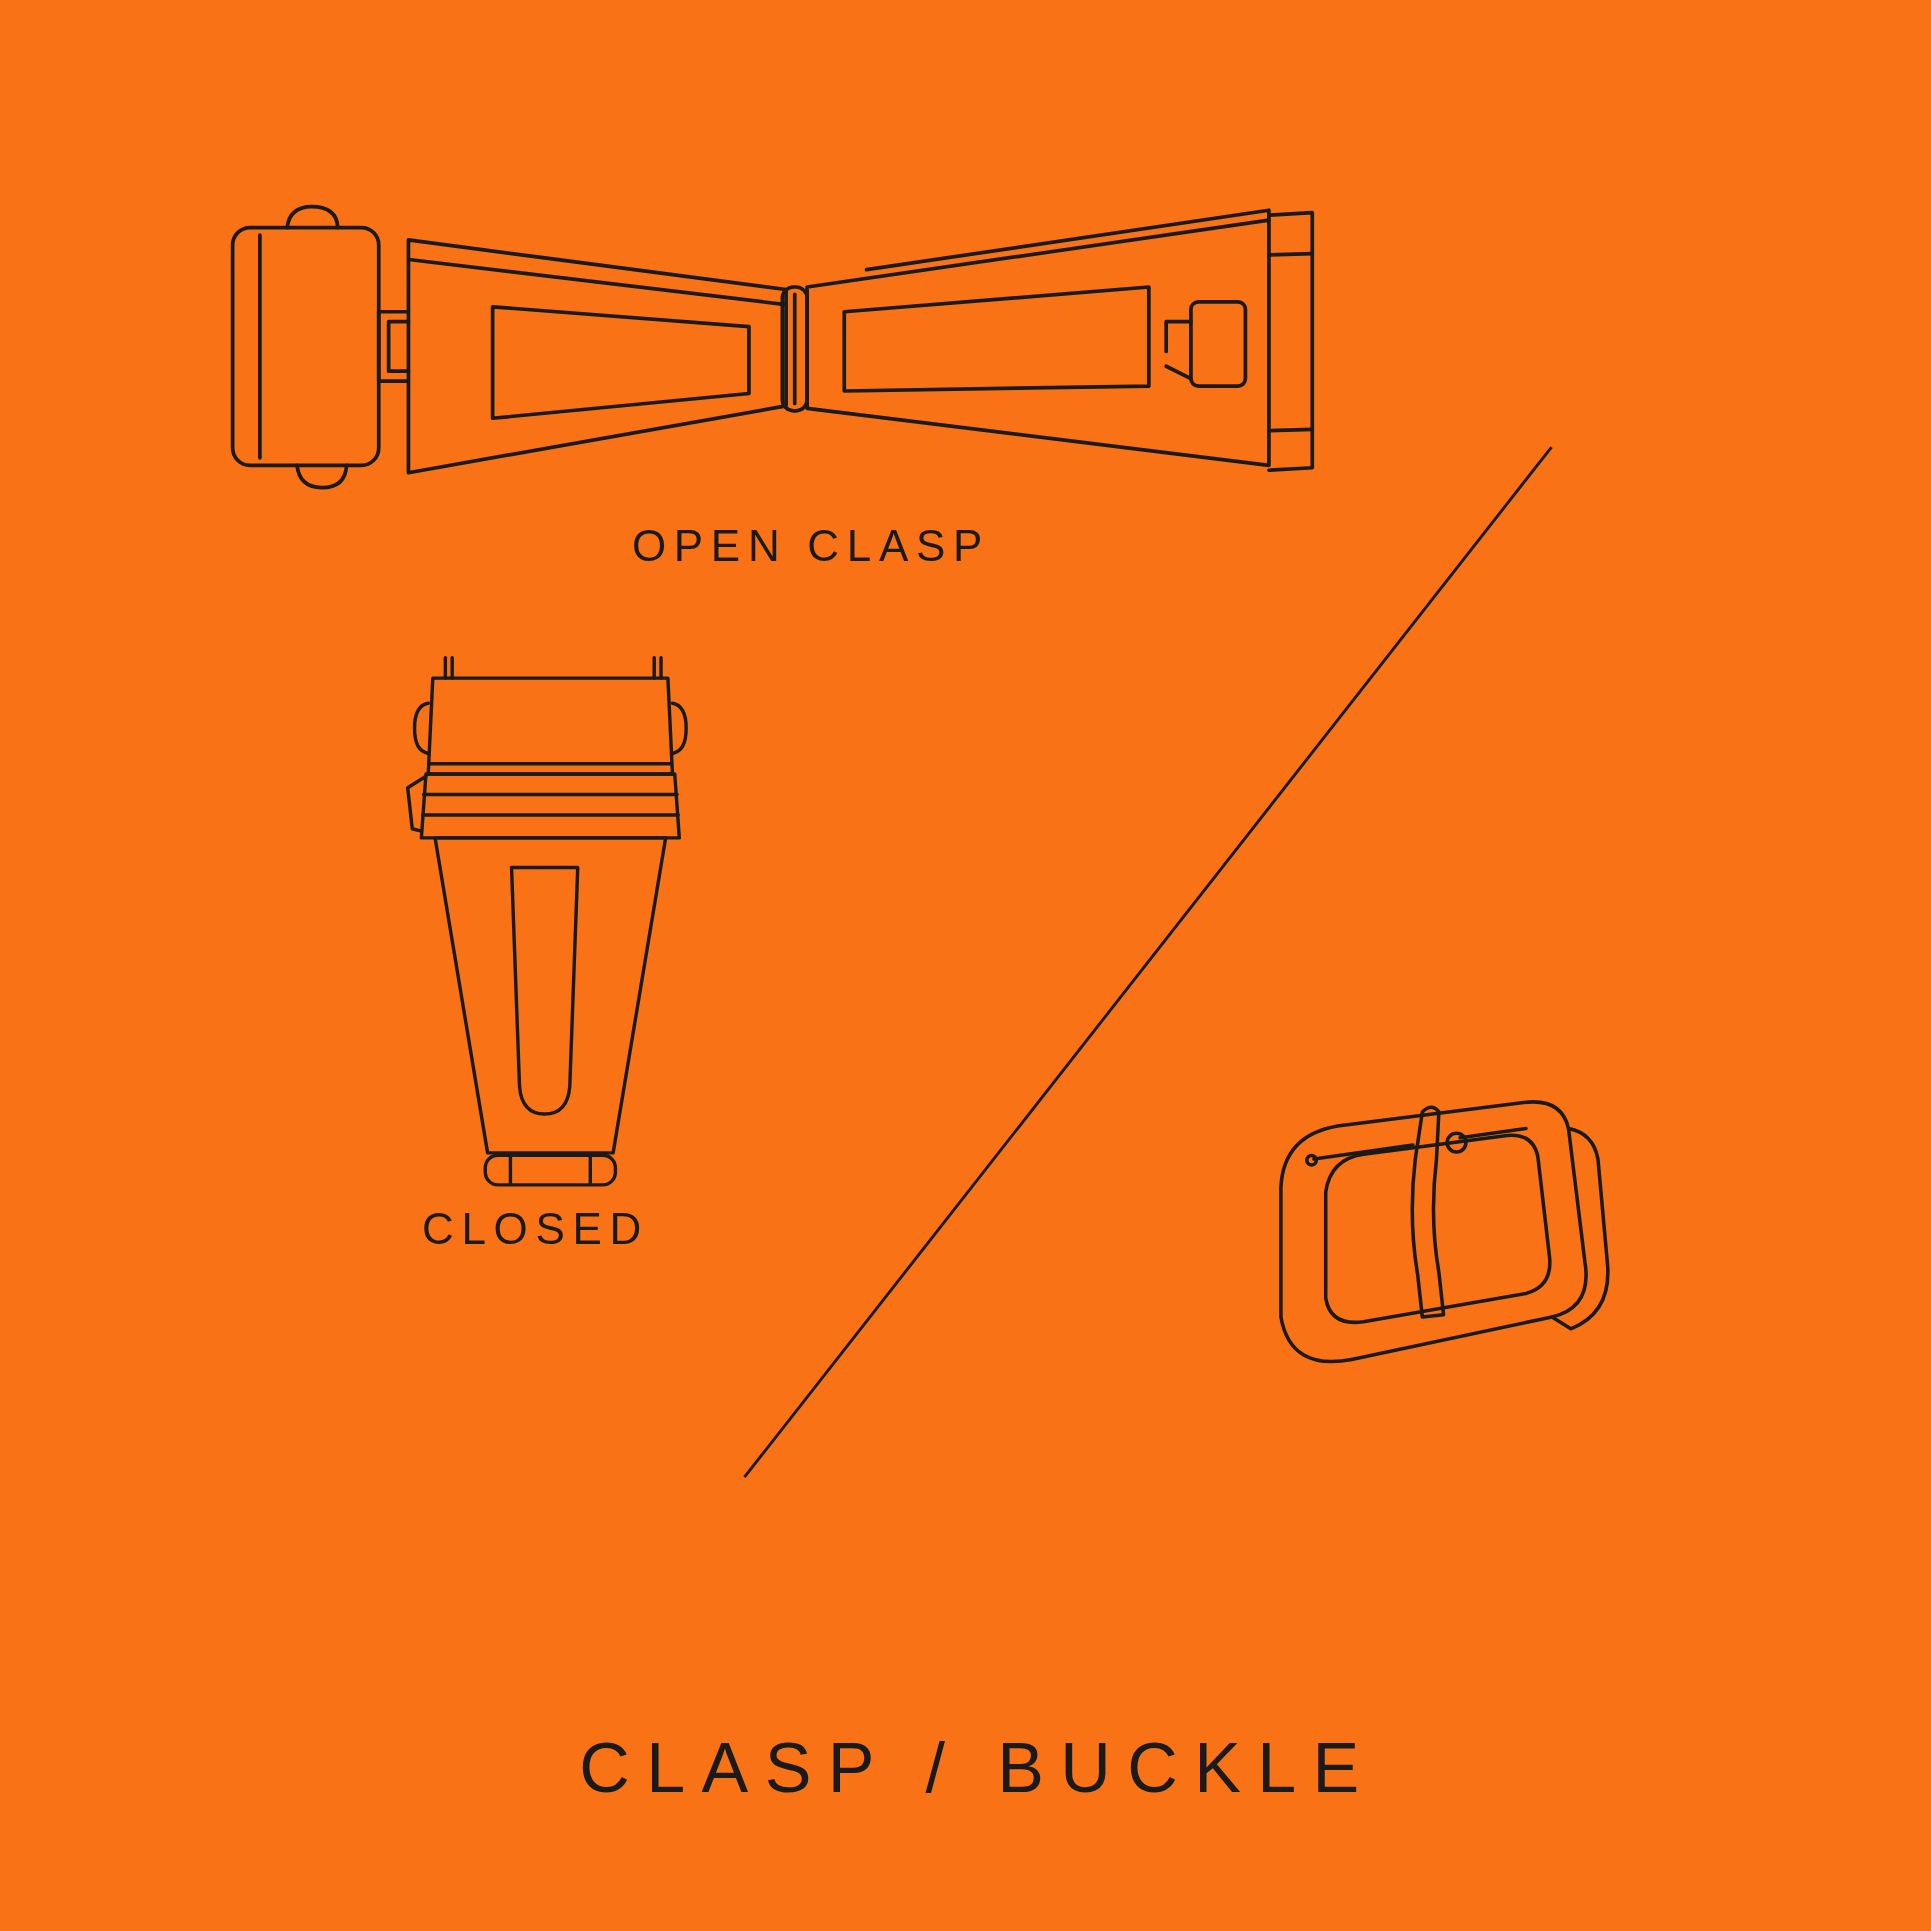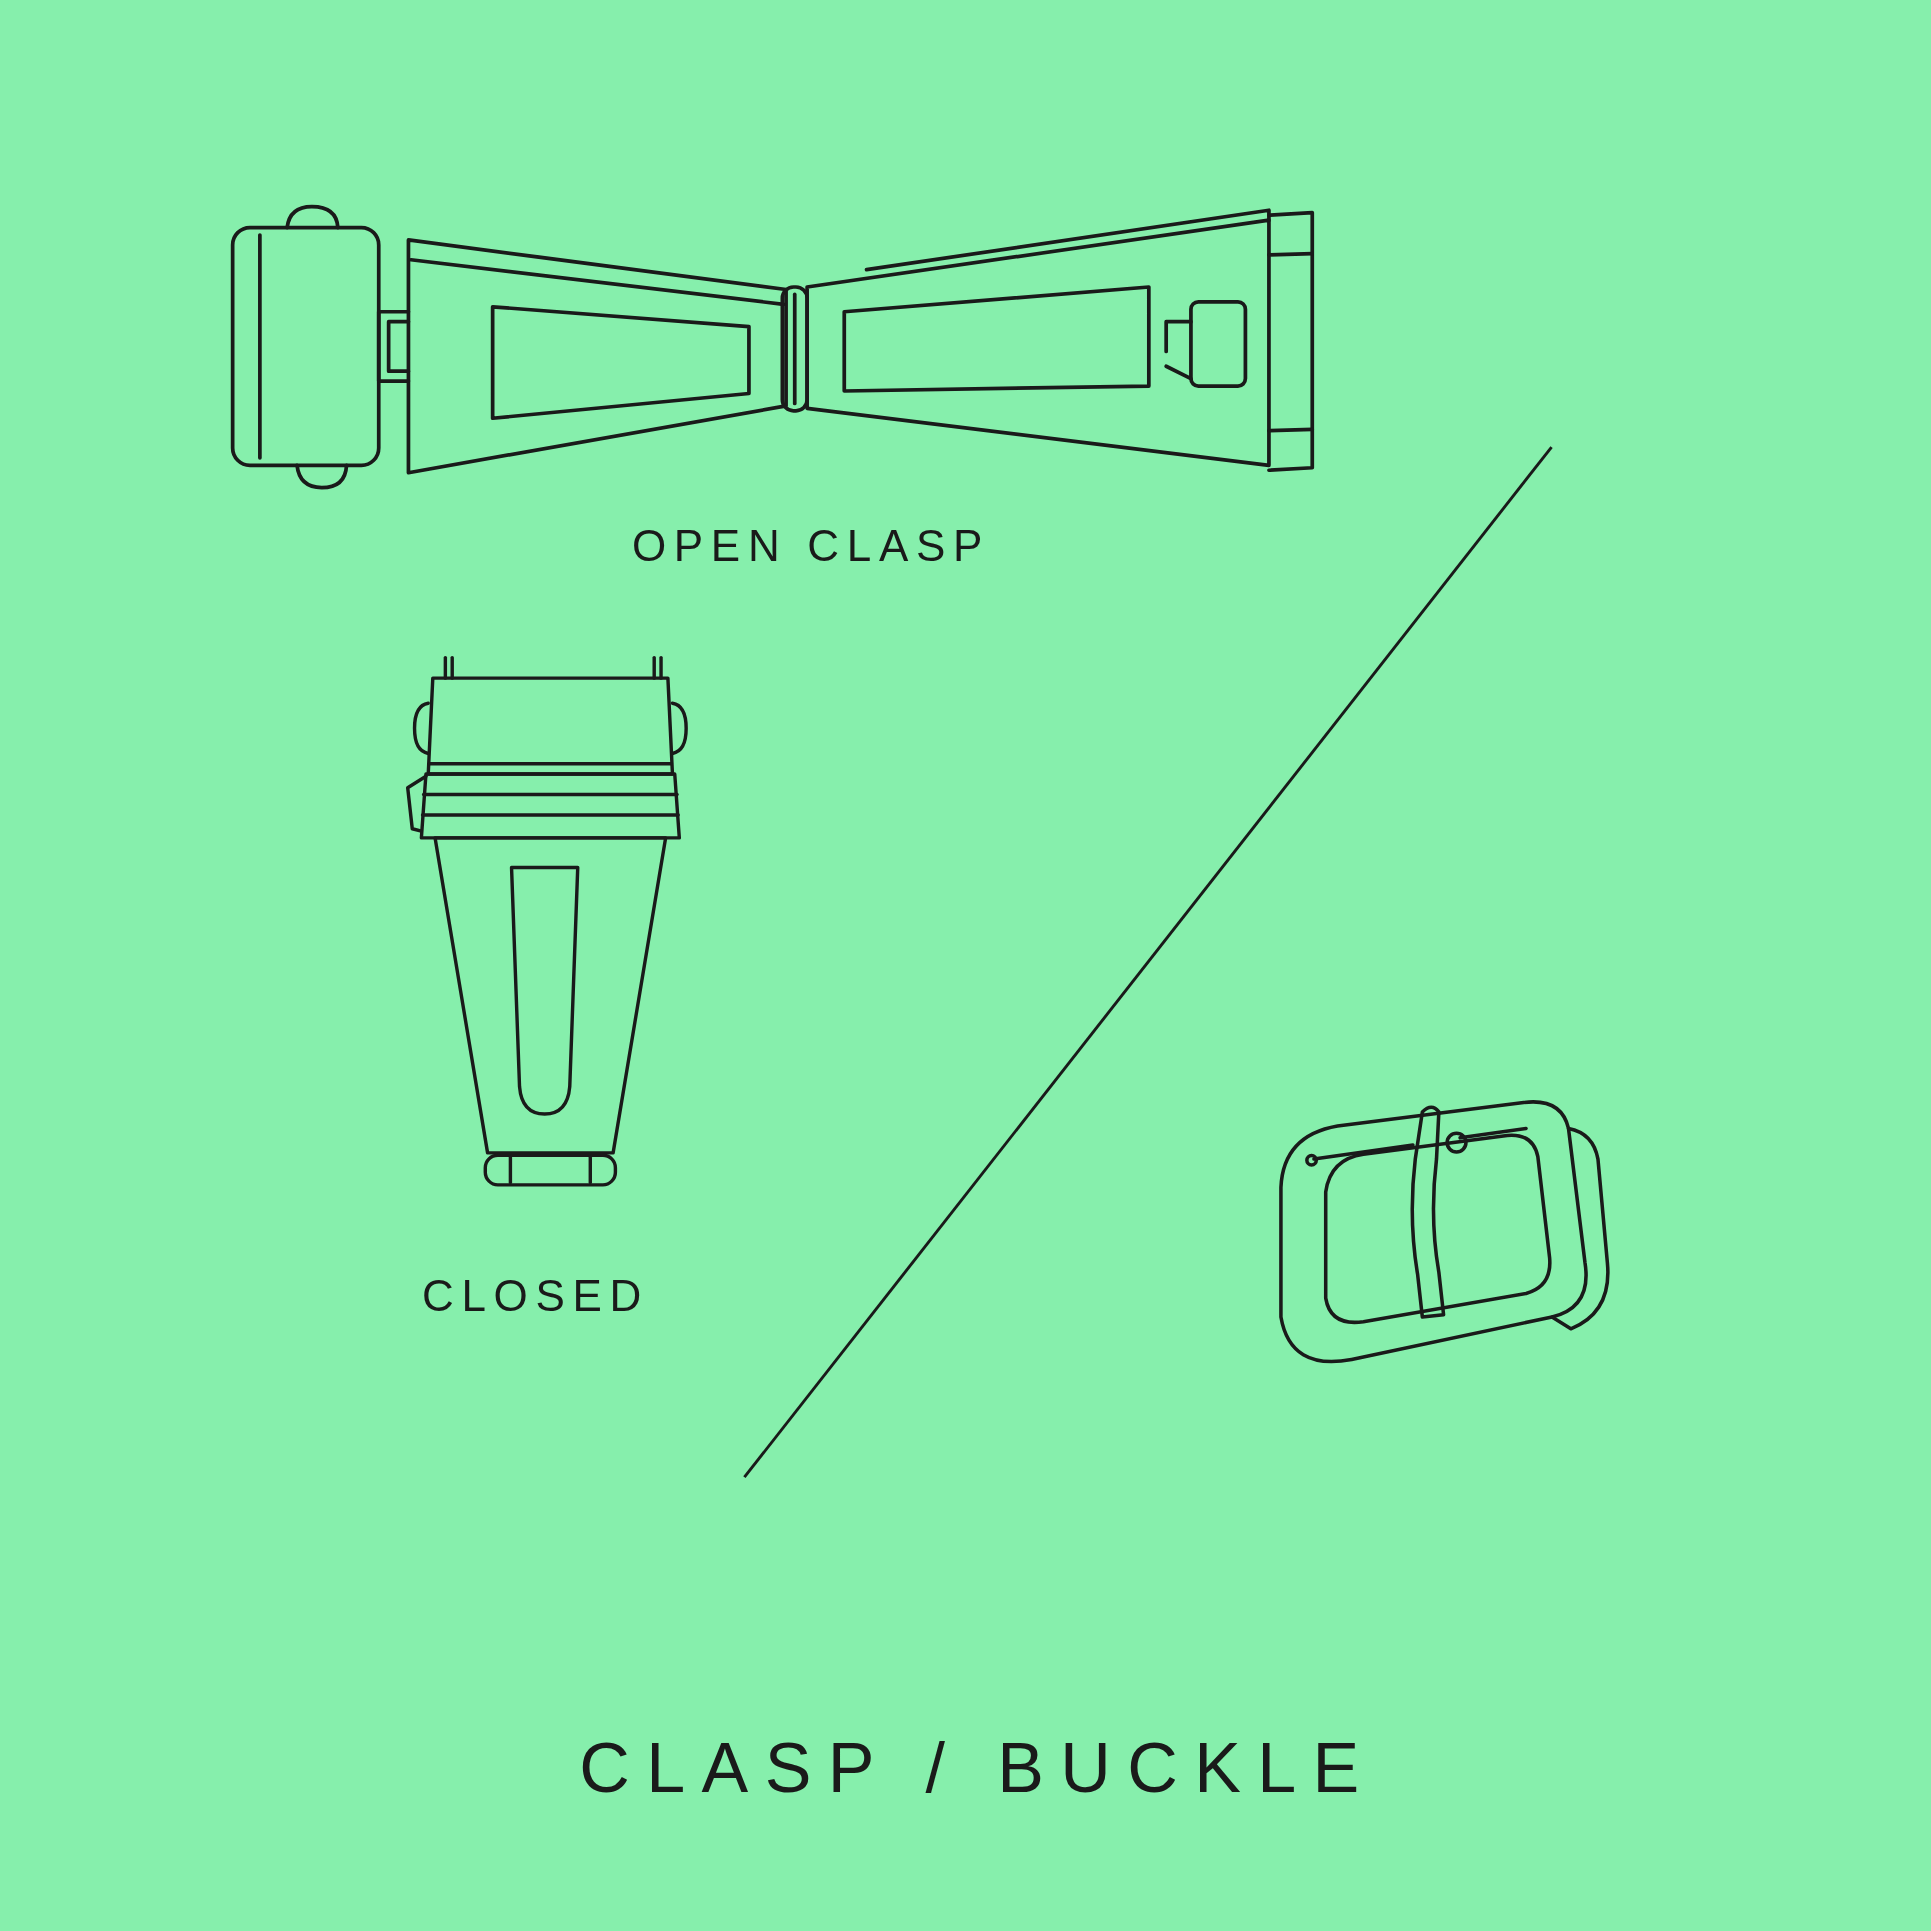--- a/index.html
+++ b/index.html
@@ -5,38 +5,38 @@
   html, body {
     margin: 0;
     padding: 0;
     background: #ffffff;
     font-family: "Liberation Sans", sans-serif;
   }
   #canvas {
     position: relative;
     width: 1931px;
     height: 1931px;
-    background: #86efac;
+    background: #f97316;
     overflow: hidden;
   }
   .illus {
     position: absolute;
     display: block;
   }
   .caption {
     position: absolute;
     color: #1a1a1a;
     font-size: 44px;
     font-weight: 400;
     letter-spacing: 7.7px;
     text-align: center;
     white-space: nowrap;
   }
   #open-clasp-label   { left: 425px; top: 521px;  width: 772px; }
-  #closed-clasp-label { left: 246px; top: 1271px; width: 579px; }
+  #closed-clasp-label { left: 246px; top: 1204px; width: 579px; }
   #diagram-title {
     position: absolute;
     left: 12px; top: 1728px;
     width: 1931px;
     text-align: center;
     color: #1a1a1a;
     font-size: 70px;
     font-weight: 400;
     letter-spacing: 16.4px;
     white-space: nowrap;

